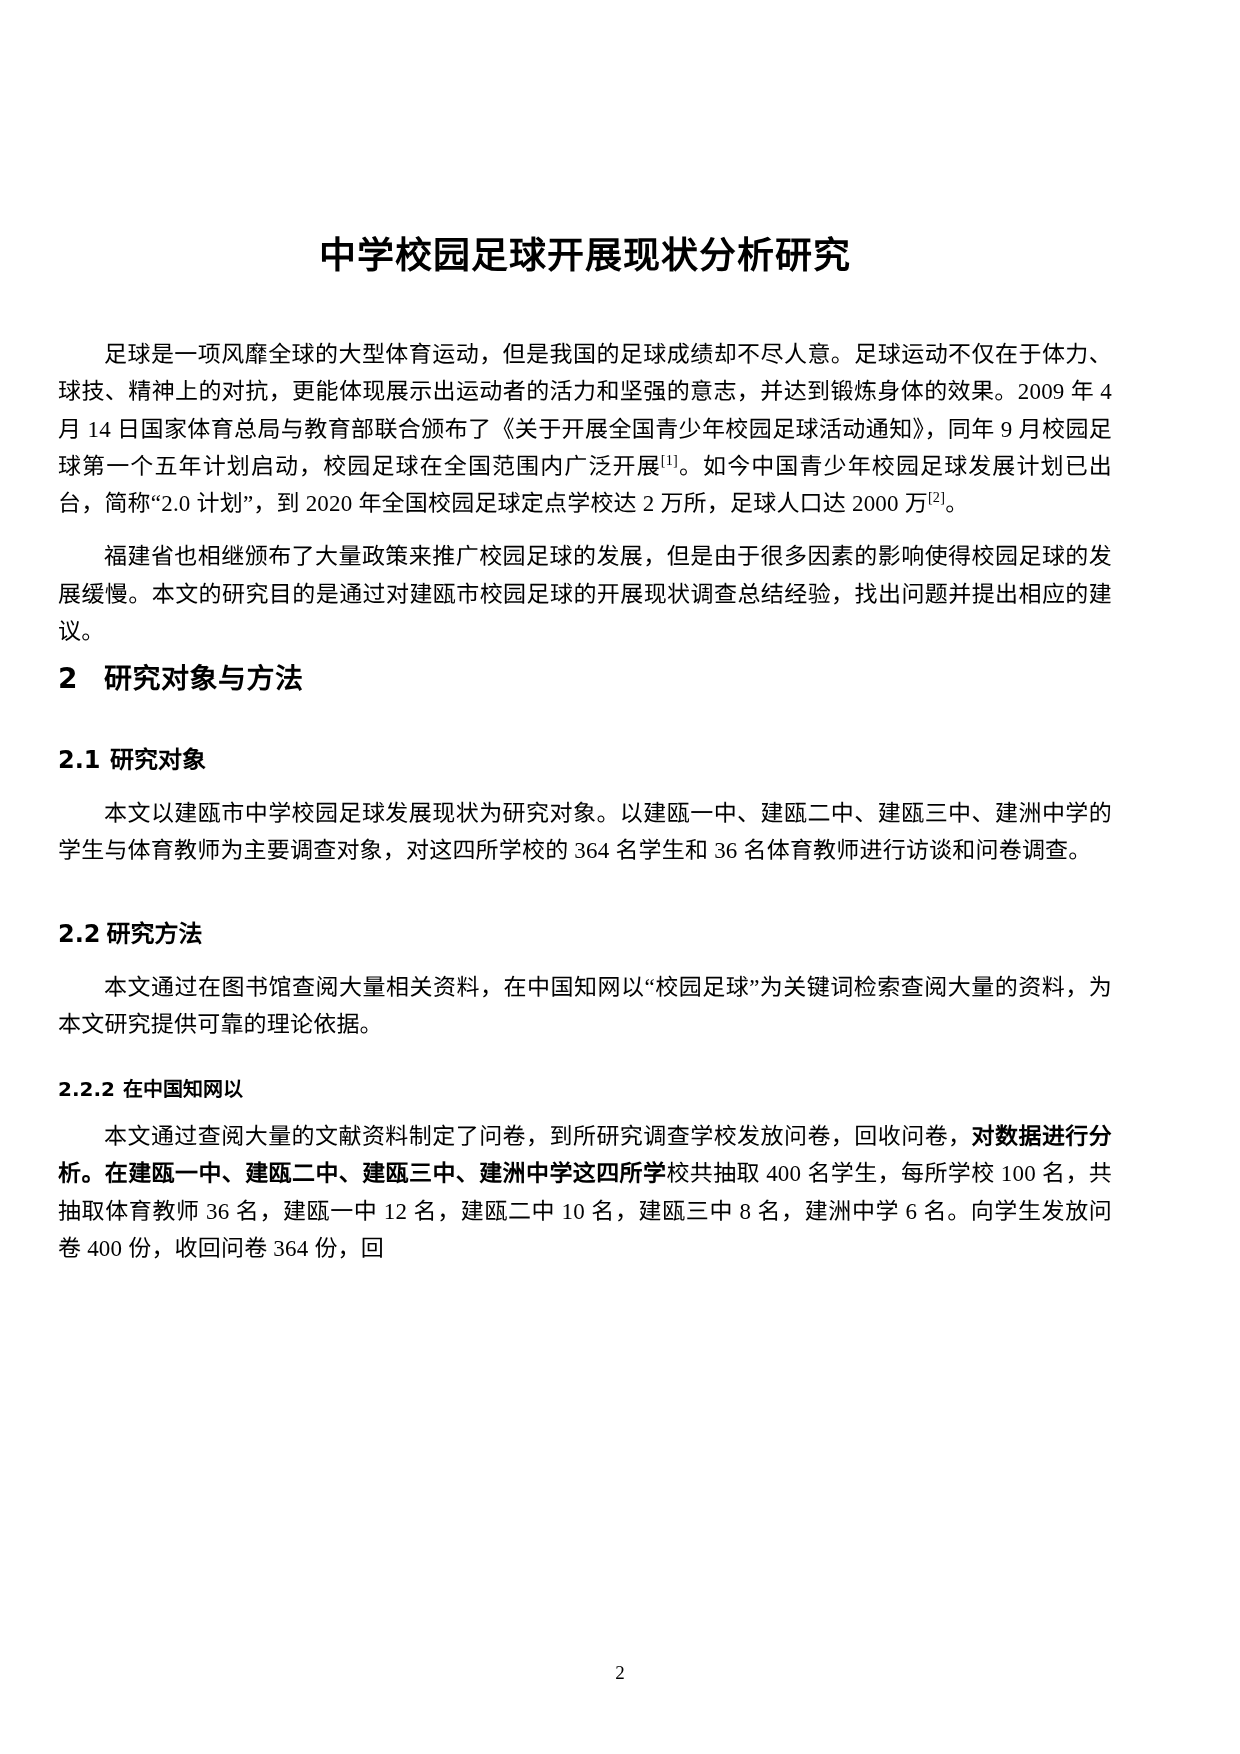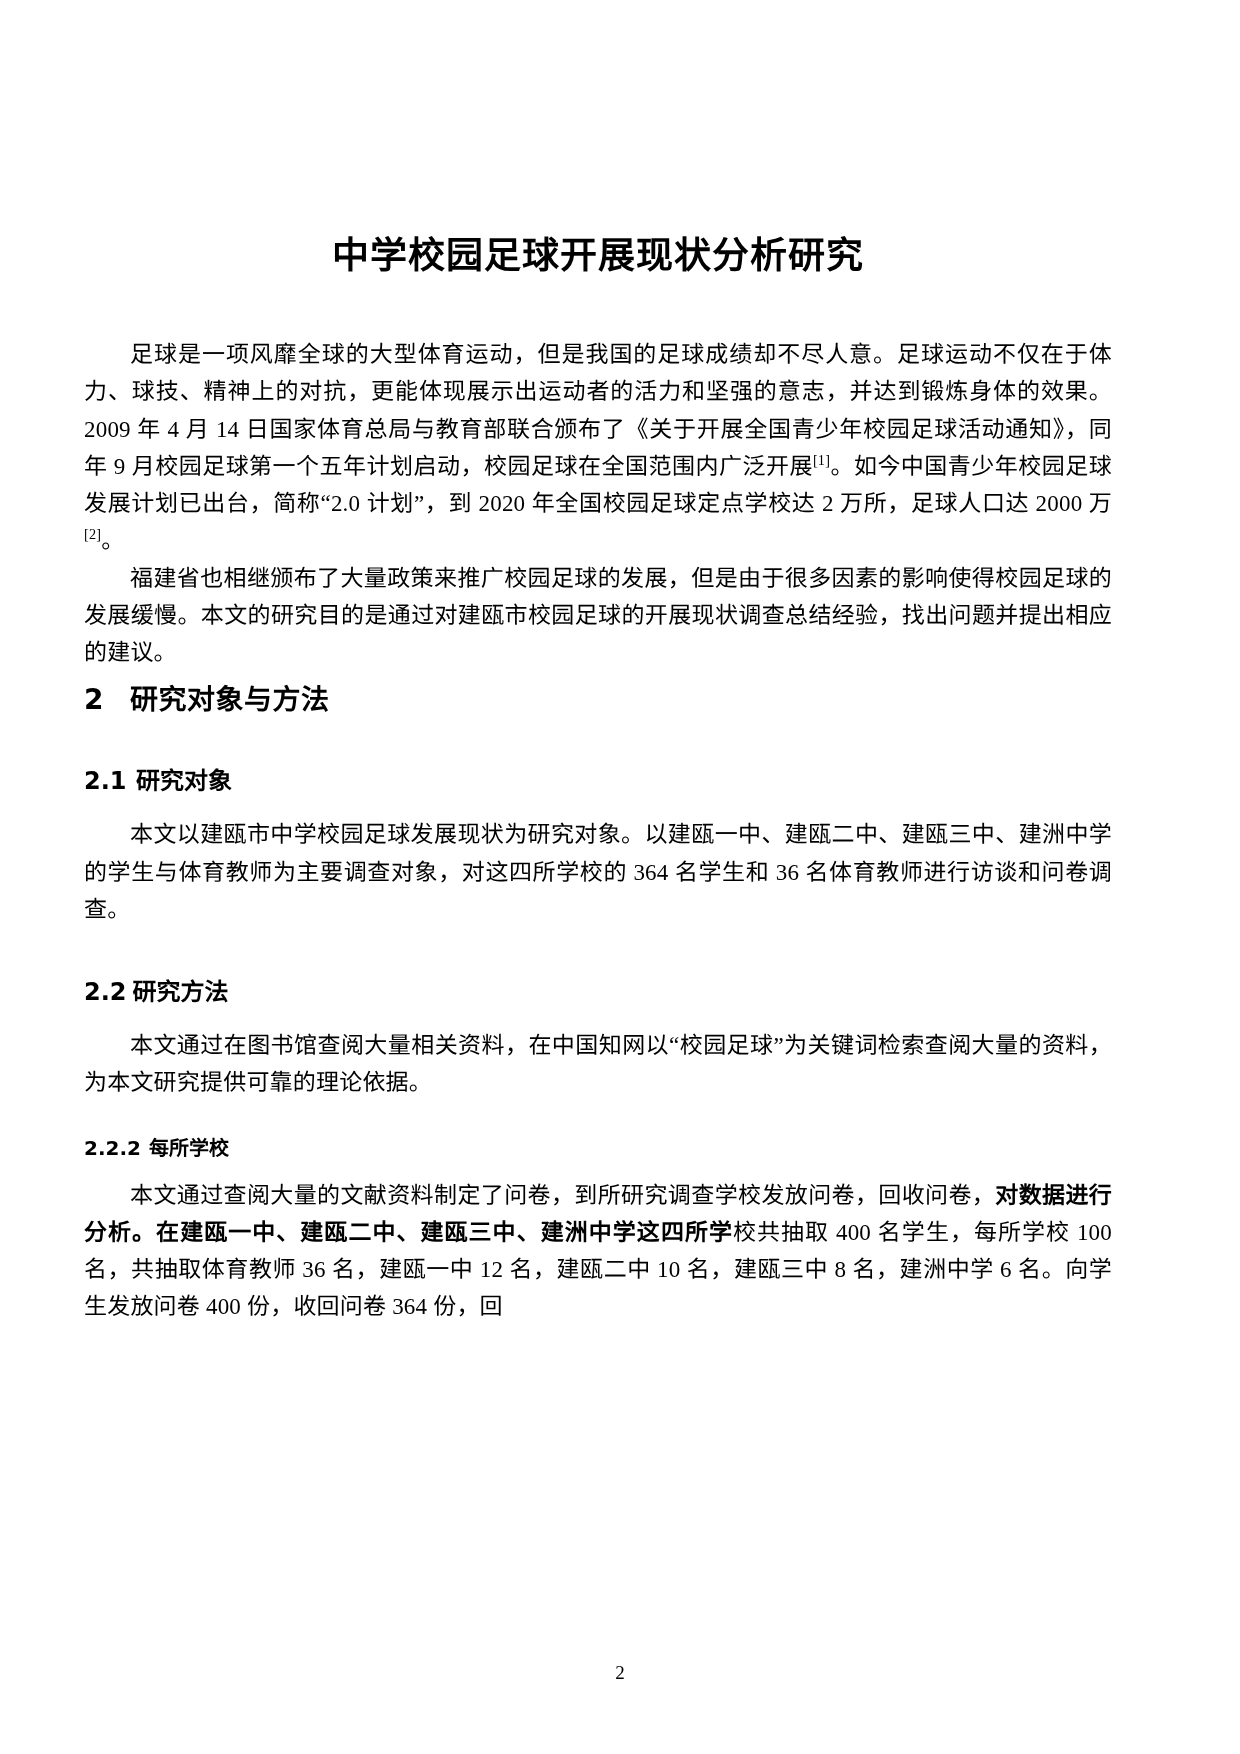--- a/index.html
+++ b/index.html
@@ -12,21 +12,21 @@
     height: 1754px;
     font-family: "Liberation Serif", "DejaVu Serif", serif;
     color: #000000;
     position: relative;
     overflow: hidden;
   }
   .page {
     box-sizing: border-box;
     width: 1240px;
     height: 1754px;
-    padding: 232px 128px 60px 84px;
+    padding: 232px 128px 60px 58px;
     position: relative;
   }
   .doc-title {
     font-family: "DejaVu Sans", "Liberation Sans", sans-serif;
     font-weight: bold;
     font-size: 37px;
     text-align: center;
     letter-spacing: 1px;
     margin: 0 0 56px 0;
     line-height: 1.3;
@@ -68,21 +68,21 @@
   p.body {
     font-size: 23px;
     line-height: 1.62;
     margin: 0;
     text-align: justify;
     text-justify: inter-ideograph;
     text-indent: 2em;
     letter-spacing: 0.2px;
   }
   p.body + p.body {
-    margin-top: 0;
+    margin-top: 16px;
   }
   .section-block {
     margin-bottom: 6px;
   }
   sup {
     font-size: 0.62em;
     vertical-align: super;
     line-height: 0;
   }
   b.bold {
@@ -124,20 +124,20 @@
     <p class="body">本文以建瓯市中学校园足球发展现状为研究对象。以建瓯一中、建瓯二中、建瓯三中、建洲中学的学生与体育教师为主要调查对象，对这四所学校的 364 名学生和 36 名体育教师进行访谈和问卷调查。</p>
 
     <h3 class="h2 tight">
       <span class="num">2.2</span><span>研究方法</span>
     </h3>
 
 
     <p class="body">本文通过在图书馆查阅大量相关资料，在中国知网以“校园足球”为关键词检索查阅大量的资料，为本文研究提供可靠的理论依据。</p>
 
     <h4 class="h3">
-      <span class="num">2.2.2</span><span>每所学校</span>
+      <span class="num">2.2.2</span><span>在中国知网以</span>
     </h4>
 
     <p class="body"><span>本文通过查阅大量的文献资料制定了问卷，到所研究调查学校发放问卷，回收问卷，</span><b class="bold">对数据进行分析。在建瓯一中、建瓯二中、建瓯三中、建洲中学这四所学</b><span>校共抽取 400 名学生，每所学校 100 名，共抽取体育教师 36 名，建瓯一中 12 名，建瓯二中 10 名，建瓯三中 8 名，建洲中学 6 名。向学生发放问卷 400 份，收回问卷 364 份，回</span></p>
   </div>
 
   <div class="page-number">2</div>
 </div>
 
 </body></html>

